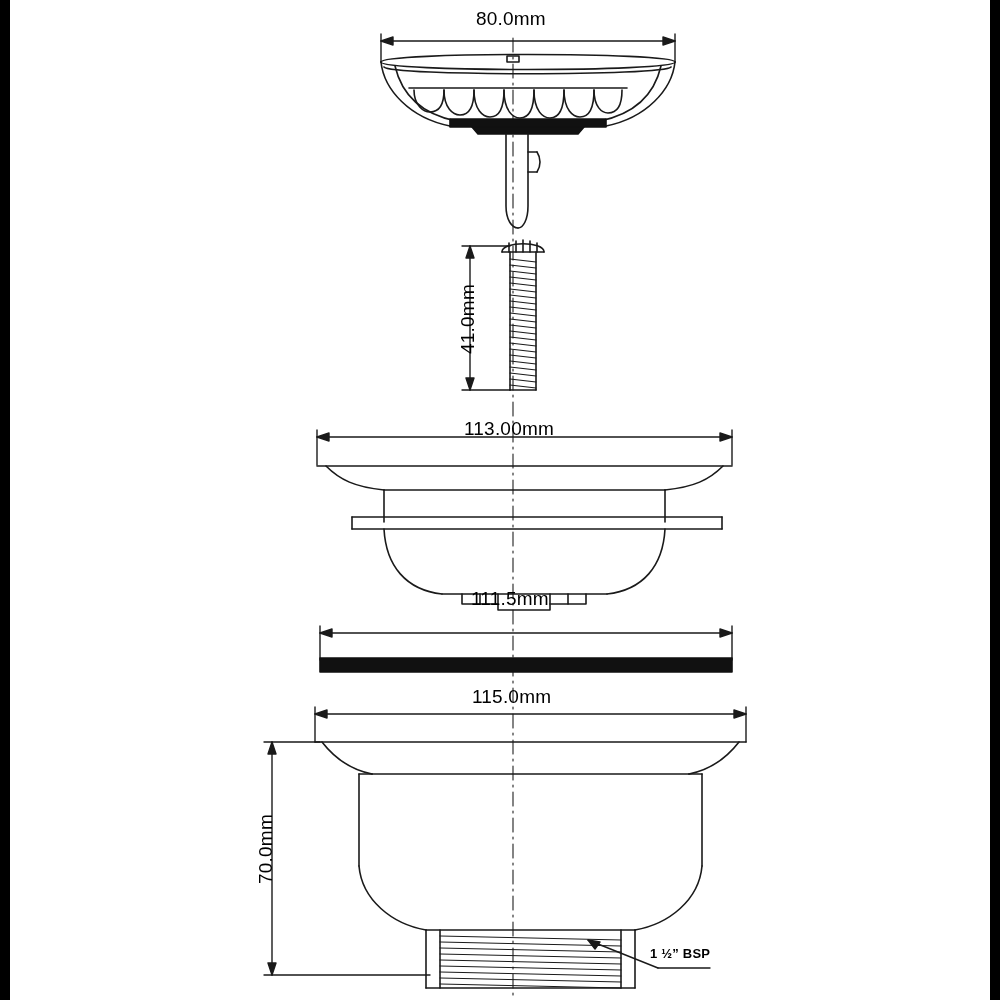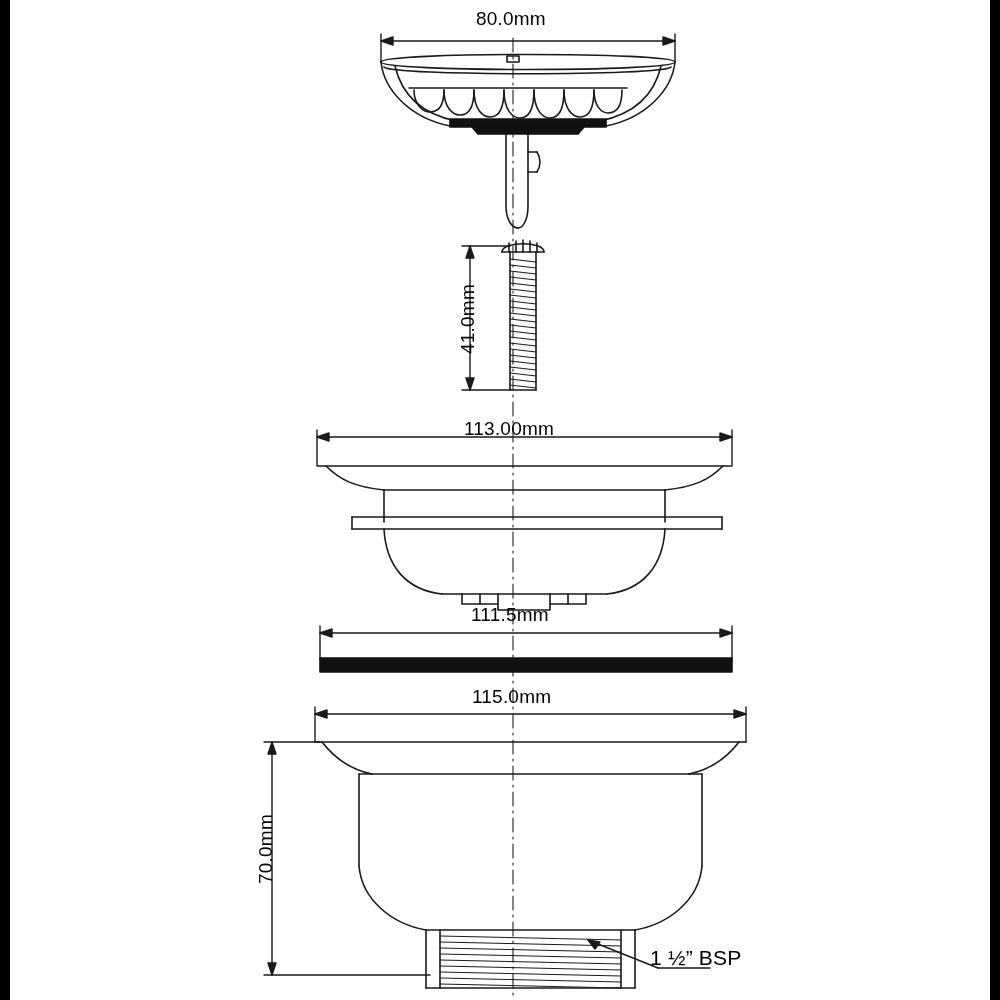--- a/index.html
+++ b/index.html
@@ -259,22 +259,22 @@
 
       </g>
     </svg>
 
     <div class="dimtext" style="left:466px; top:8px;">80.0mm</div>
 
     <div class="dimtext vert" style="left:408px; top:308px; width:100px; text-align:center;">41.0mm</div>
 
     <div class="dimtext" style="left:454px; top:418px;">113.00mm</div>
 
-    <div class="dimtext" style="left:461px; top:604px;">111.5mm</div>
+    <div class="dimtext" style="left:461px; top:588px;">111.5mm</div>
 
     <div class="dimtext" style="left:462px; top:686px;text-align:right;">115.0mm</div>
 
     <div class="dimtext vert" style="left:206px; top:838px; width:100px; text-align:center;">70.0mm</div>
 
-    <div class="dimtext" style="left:640px; top:946px; font-size:21px;">1 ½” BSP</div>
+    <div class="dimtext" style="left:640px; top:946px; font-size:13px;font-weight:bold;">1 ½” BSP</div>
 
   </div>
 </div>
 
 </body></html>

